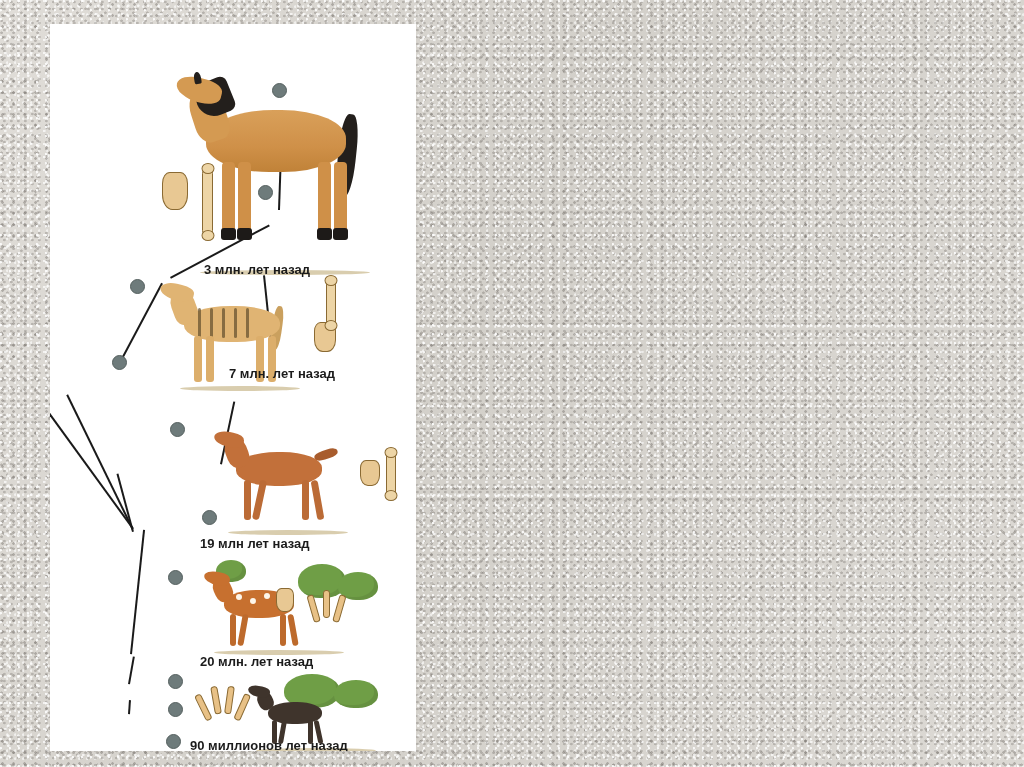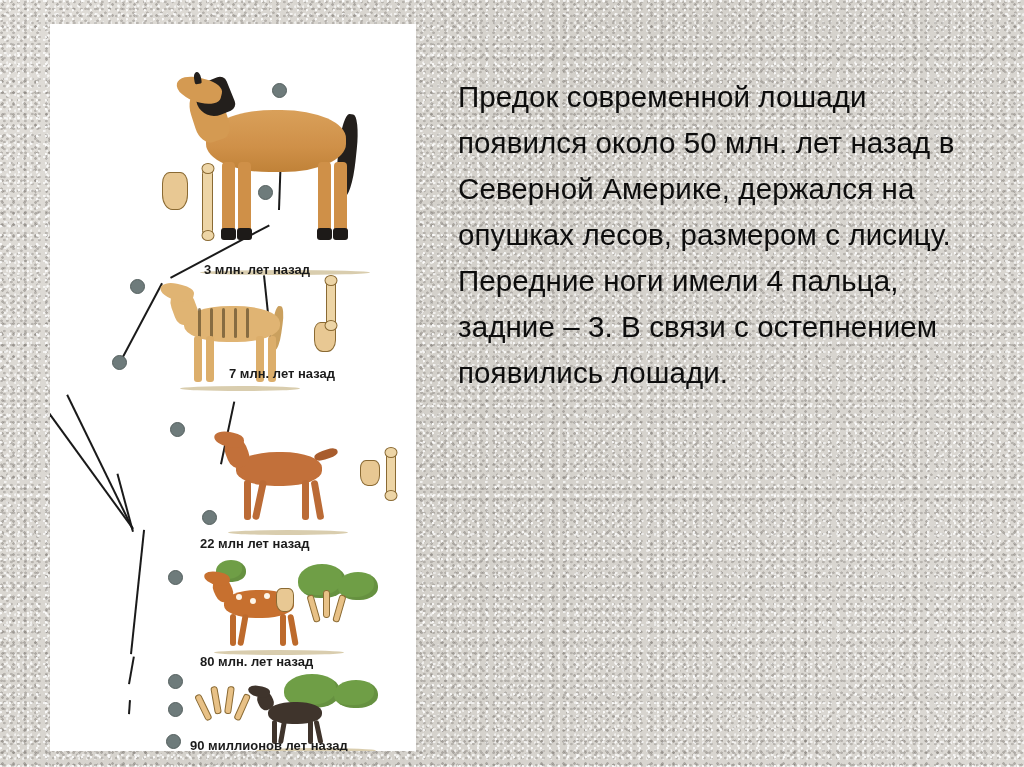--- a/index.html
+++ b/index.html
@@ -361,21 +361,21 @@
           <div class="leg" style="left:34px; top:50px;"></div>
           <div class="leg" style="left:46px; top:50px; transform:rotate(12deg);"></div>
           <div class="leg" style="left:92px; top:50px;"></div>
           <div class="leg" style="left:104px; top:50px; transform:rotate(-10deg);"></div>
         </div>
         <div class="ground" style="left:178px; top:106px; width:120px;"></div>
 
         <div class="tooth" style="left:310px; top:36px; width:18px; height:24px;"></div>
         <div class="bone" style="left:336px; top:28px; width:8px; height:42px;"></div>
       </div>
-      <div class="caption" style="left:150px; top:512px;">22 млн лет назад</div>
+      <div class="caption" style="left:150px; top:512px;">19 млн лет назад</div>
 
       <div class="stage" style="top:534px; height:100px;">
         <div class="bush" style="left:248px; top:6px; width:48px; height:34px;"></div>
         <div class="bush" style="left:288px; top:14px; width:40px; height:28px;"></div>
         <div class="bush" style="left:166px; top:2px; width:30px; height:22px;"></div>
 
         <div class="animal horse4" style="left:150px; top:14px; width:120px; height:80px;">
           <div class="body"></div>
           <div class="neck"></div>
           <div class="head"></div>
@@ -390,21 +390,21 @@
         </div>
         <div class="ground" style="left:164px; top:92px; width:130px;"></div>
 
         <div class="tooth" style="left:226px; top:30px; width:16px; height:22px;"></div>
         <div class="toes" style="left:262px; top:26px; width:34px; height:46px;">
           <div class="toe" style="left:2px; top:10px; transform:rotate(-16deg);"></div>
           <div class="toe" style="left:11px; top:6px;"></div>
           <div class="toe" style="left:20px; top:10px; transform:rotate(16deg);"></div>
         </div>
       </div>
-      <div class="caption" style="left:150px; top:630px;">80 млн. лет назад</div>
+      <div class="caption" style="left:150px; top:630px;">20 млн. лет назад</div>
 
       <div class="stage" style="top:650px; height:80px;">
         <div class="bush" style="left:234px; top:0px; width:56px; height:34px;"></div>
         <div class="bush" style="left:284px; top:6px; width:44px; height:28px;"></div>
 
         <div class="animal horse5" style="left:196px; top:12px; width:100px; height:66px;">
           <div class="body"></div>
           <div class="neck"></div>
           <div class="head"></div>
           <div class="leg" style="left:26px; top:34px;"></div>
@@ -419,15 +419,14 @@
           <div class="toe" style="left:9px; top:8px; transform:rotate(-10deg);"></div>
           <div class="toe" style="left:18px; top:8px; transform:rotate(8deg);"></div>
           <div class="toe" style="left:27px; top:14px; transform:rotate(24deg);"></div>
         </div>
       </div>
       <div class="caption" style="left:140px; top:714px;">90 миллионов лет назад</div>
 
     </div>
   </div>
 
-  <div class="text-block">Предок современной лошади появился около 50 млн. лет назад в Северной Америке, держался на опушках лесов, размером с лисицу.  Передние ноги имели 4 пальца, задние – 3. В связи с остепнением появились лошади.</div>
 
 </div>
 
 </body></html>

